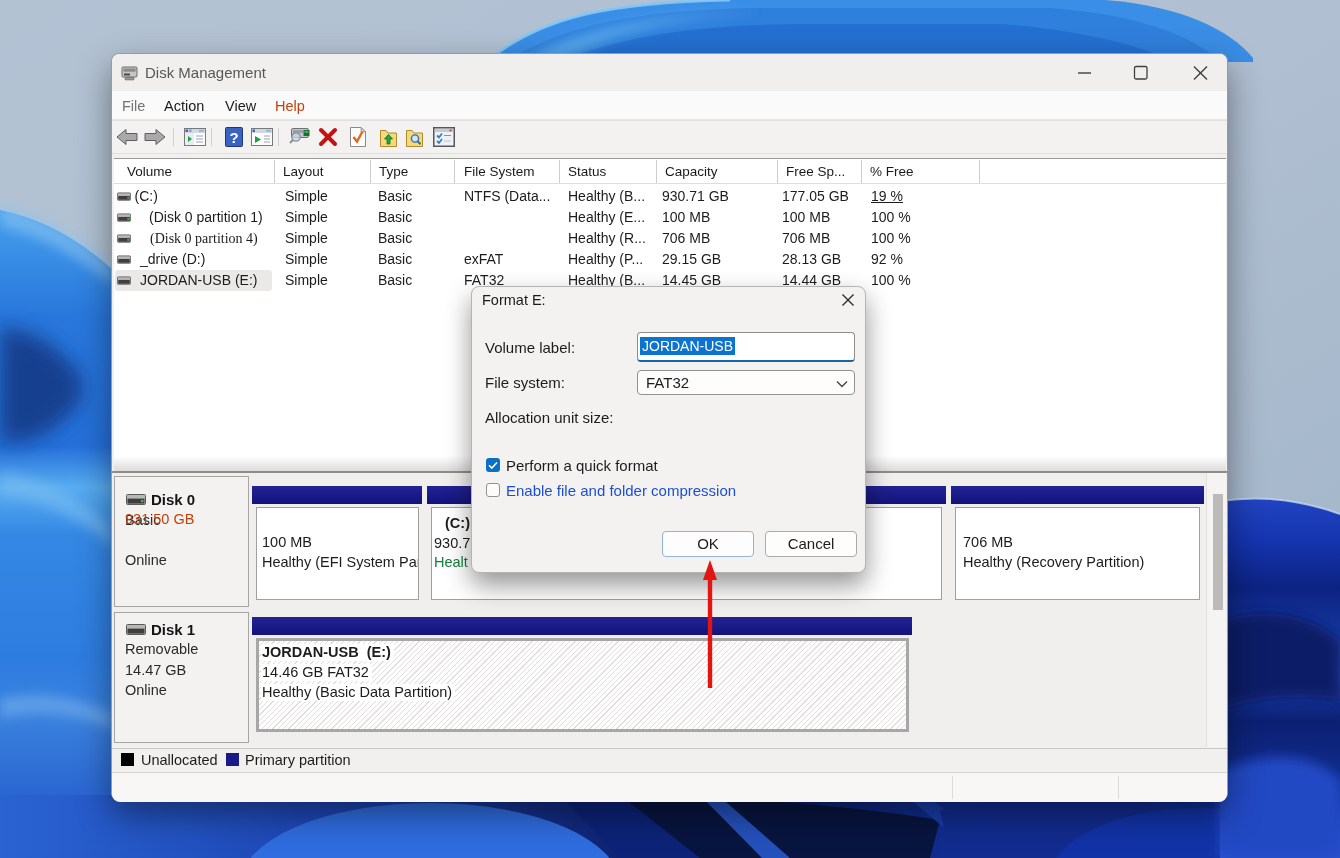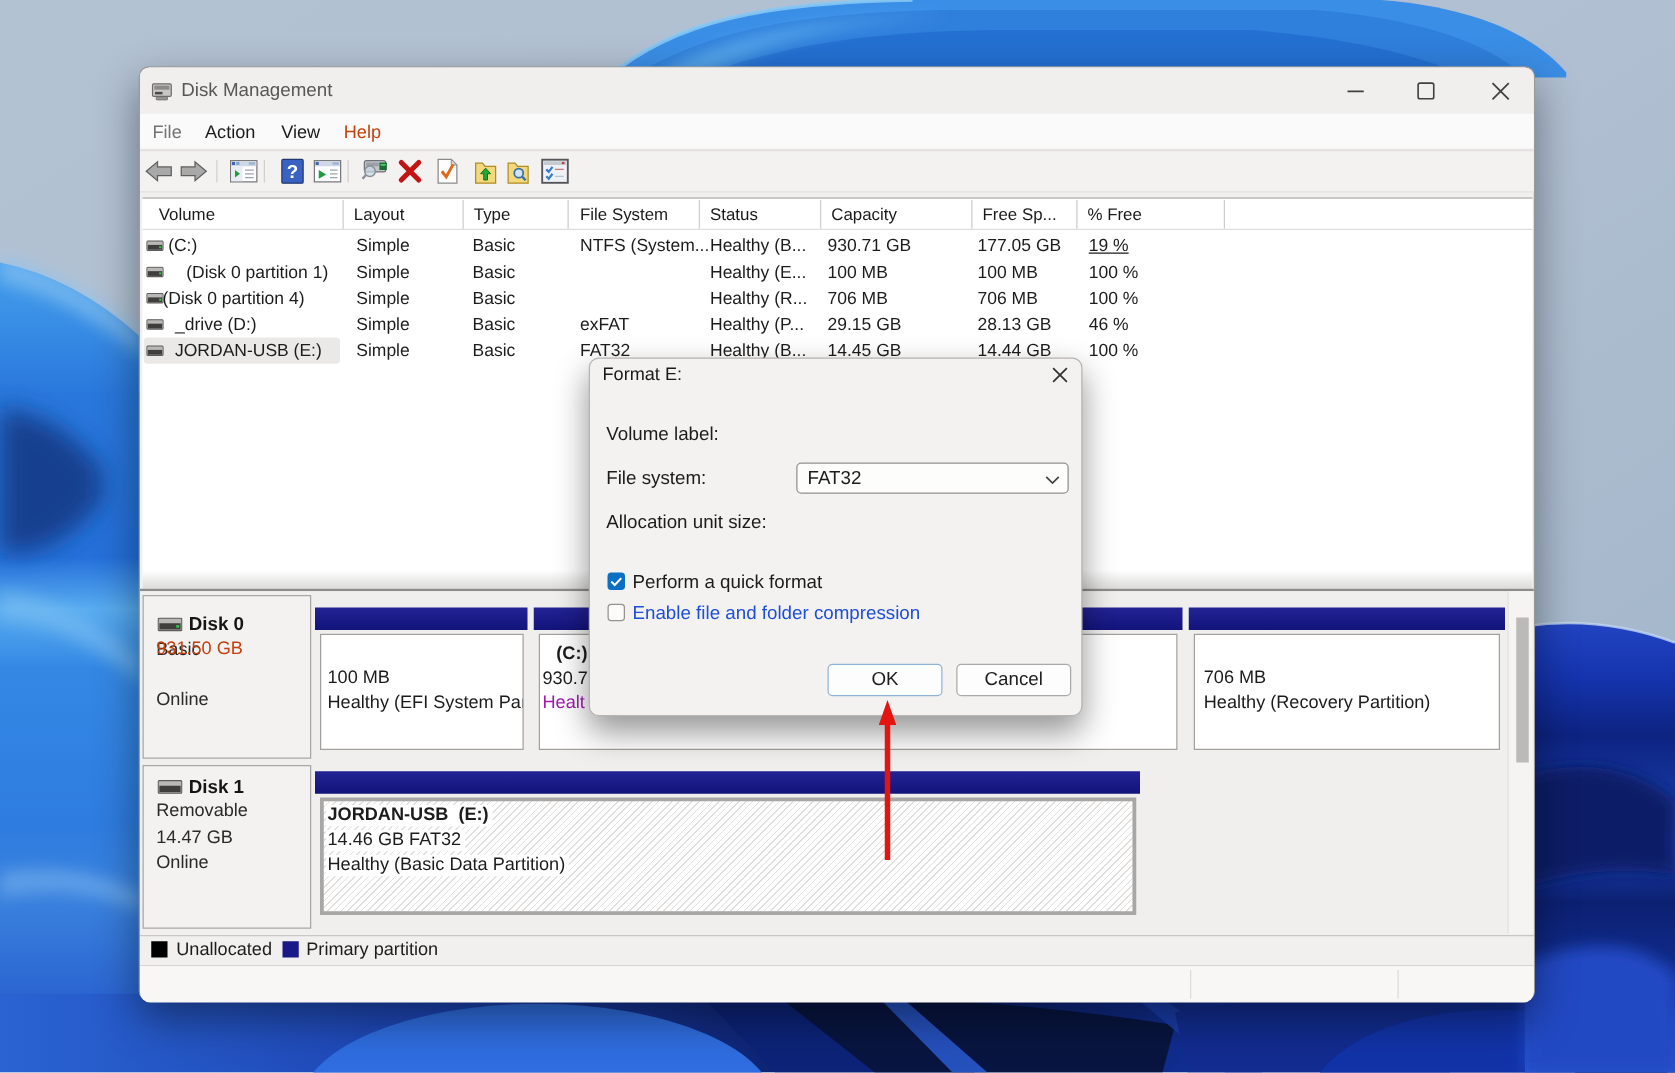--- a/index.html
+++ b/index.html
@@ -230,21 +230,21 @@
 
   <div class="row" style="top:131.5px;">
     <svg class="abs" style="left:3px;top:6px" width="14" height="10" viewBox="0 0 17 11">
         <rect x="0.5" y="0.5" width="16" height="9" rx="1" fill="#b9b8b7" stroke="#5c5b5a"></rect>
         <rect x="1.5" y="4.2" width="14" height="4.6" fill="#3f3e3d"></rect>
         <rect x="12.5" y="5.4" width="2.2" height="2" fill="#35c24a"></rect>
       </svg>
     <span style="left:20.5px;">(C:)</span>
       <span style="left:171px;">Simple</span>
       <span style="left:264px;">Basic</span>
-      <span style="left:350px;">NTFS (System...</span>
+      <span style="left:350px;">NTFS (Data...</span>
       <span style="left:454px;">Healthy (B...</span>
       <span style="left:548px;">930.71 GB</span>
       <span style="left:668px;">177.05 GB</span>
       <span style="left:757px;text-decoration:underline;">19 %</span>
   </div>
   <div class="row" style="top:152.5px;">
     <svg class="abs" style="left:3px;top:6px" width="14" height="10" viewBox="0 0 17 11">
         <rect x="0.5" y="0.5" width="16" height="9" rx="1" fill="#b9b8b7" stroke="#5c5b5a"></rect>
         <rect x="1.5" y="4.2" width="14" height="4.6" fill="#3f3e3d"></rect>
         <rect x="12.5" y="5.4" width="2.2" height="2" fill="#35c24a"></rect>
@@ -256,41 +256,41 @@
       <span style="left:548px;">100 MB</span>
       <span style="left:668px;">100 MB</span>
       <span style="left:757px;">100 %</span>
   </div>
   <div class="row" style="top:173.5px;">
     <svg class="abs" style="left:3px;top:6px" width="14" height="10" viewBox="0 0 17 11">
         <rect x="0.5" y="0.5" width="16" height="9" rx="1" fill="#b9b8b7" stroke="#5c5b5a"></rect>
         <rect x="1.5" y="4.2" width="14" height="4.6" fill="#3f3e3d"></rect>
         <rect x="12.5" y="5.4" width="2.2" height="2" fill="#35c24a"></rect>
       </svg>
-    <span style="left:16px;">(Disk 0 partition 4)</span>
+    <span style="left:36px;font-family:Liberation Serif, serif;">(Disk 0 partition 4)</span>
       <span style="left:171px;">Simple</span>
       <span style="left:264px;">Basic</span>
       <span style="left:454px;">Healthy (R...</span>
       <span style="left:548px;">706 MB</span>
       <span style="left:668px;">706 MB</span>
       <span style="left:757px;">100 %</span>
   </div>
   <div class="row" style="top:194.5px;">
     <svg class="abs" style="left:3px;top:6px" width="14" height="10" viewBox="0 0 17 11">
         <rect x="0.5" y="0.5" width="16" height="9" rx="1" fill="#b9b8b7" stroke="#5c5b5a"></rect>
         <rect x="1.5" y="4.2" width="14" height="4.6" fill="#3f3e3d"></rect>
       </svg>
     <span style="left:26px;">_drive (D:)</span>
       <span style="left:171px;">Simple</span>
       <span style="left:264px;">Basic</span>
       <span style="left:350px;">exFAT</span>
       <span style="left:454px;">Healthy (P...</span>
       <span style="left:548px;">29.15 GB</span>
       <span style="left:668px;">28.13 GB</span>
-      <span style="left:757px;">46 %</span>
+      <span style="left:757px;">92 %</span>
   </div>
   <div class="row" style="top:215.5px;">
     <svg class="abs" style="left:3px;top:6px" width="14" height="10" viewBox="0 0 17 11">
         <rect x="0.5" y="0.5" width="16" height="9" rx="1" fill="#b9b8b7" stroke="#5c5b5a"></rect>
         <rect x="1.5" y="4.2" width="14" height="4.6" fill="#3f3e3d"></rect>
       </svg>
     <span style="left:26px;">JORDAN-USB (E:)</span>
       <span style="left:171px;">Simple</span>
       <span style="left:264px;">Basic</span>
       <span style="left:350px;">FAT32</span>
@@ -324,21 +324,21 @@
   <div class="abs navy" style="left:315px;top:432px;width:519px;"></div>
   <div class="abs navy" style="left:839px;top:432px;width:253px;"></div>
   <div class="abs pbody" style="left:144px;top:453px;width:163px;height:93px;overflow:hidden;">
     <div class="tx" style="left:5px;top:26px;font-size:14.5px;color:#1c1c1c;">100 MB</div>
     <div class="tx" style="left:5px;top:46px;font-size:14.5px;color:#1c1c1c;">Healthy (EFI System Par</div>
   </div>
   <div class="abs pbody" style="left:319px;top:453px;width:511px;height:93px;"></div>
   <div class="abs pbody" style="left:843px;top:453px;width:245px;height:93px;"></div>
   <div class="tx" style="left:333px;top:460.5px;font-size:14.5px;font-weight:bold;color:#1c1c1c;">(C:)</div>
   <div class="tx" style="left:322px;top:480.5px;font-size:14.5px;color:#1c1c1c;">930.7</div>
-  <div class="tx" style="left:322px;top:500px;font-size:14.5px;color:#a21caf;">Healt</div>
+  <div class="tx" style="left:322px;top:500px;font-size:14.5px;color:#15803d;">Healt</div>
   <div class="tx" style="left:851px;top:480px;font-size:14.5px;color:#1c1c1c;">706 MB</div>
   <div class="tx" style="left:851px;top:500px;font-size:14.5px;color:#1c1c1c;">Healthy (Recovery Partition)</div>
 
   <div class="abs" style="left:2px;top:558px;width:135px;height:131px;background:#f3f2f1;border:1px solid #a8a6a5;"></div>
   <svg class="abs" style="left:14px;top:570px" width="20" height="12" viewBox="0 0 20 12">
       <rect x="0.5" y="0.5" width="19" height="10" rx="1" fill="#b9b8b7" stroke="#5c5b5a"></rect>
       <rect x="1.5" y="4.6" width="17" height="5" fill="#3f3e3d"></rect>
     </svg>
   <div class="tx" style="left:39px;top:567px;font-size:15px;font-weight:bold;color:#151515;">Disk 1</div>
   <div class="tx" style="left:13px;top:587px;font-size:14.5px;color:#2a2a2a;">Removable</div>
@@ -363,20 +363,23 @@
   <div class="abs" style="left:1006px;top:722px;width:1px;height:23px;background:#dddbda;"></div>
 </div>
 
 <div id="dlg" class="abs" style="left:471px;top:286px;width:395px;height:287px;background:#f4f2f1;border:1px solid #b6b4b2;border-radius:8px;box-shadow:0 12px 26px rgba(0,0,0,0.42);">
   <div class="tx" style="left:10px;top:5px;font-size:14.5px;color:#1a1a1a;">Format E:</div>
   <svg class="abs" style="left:368px;top:5px" width="16" height="16" viewBox="0 0 16 16">
     <line x1="2.5" y1="2.5" x2="13.5" y2="13.5" stroke="#333" stroke-width="1.4"></line>
     <line x1="13.5" y1="2.5" x2="2.5" y2="13.5" stroke="#333" stroke-width="1.4"></line>
   </svg>
   <div class="tx" style="left:13px;top:52px;font-size:15px;color:#1c1c1c;">Volume label:</div>
+  <div class="abs" style="left:165px;top:45px;width:218px;height:30px;background:#fff;border:1px solid #8f8d8c;border-bottom:2px solid #1566ad;border-radius:4px;">
+    <span style="position:absolute;left:2px;top:4px;background:#0c74cf;color:#fff;font-size:14px;padding:1px 2px;">JORDAN-USB</span>
+  </div>
   <div class="tx" style="left:13px;top:87px;font-size:15px;color:#1c1c1c;">File system:</div>
   <div class="abs cmb" style="left:165px;top:83px;">
     <span>FAT32</span>
     <svg width="12" height="8" viewBox="0 0 12 8" style="position:absolute;right:6px;top:9px">
         <path d="M1,1.5 L6,6.5 L11,1.5" fill="none" stroke="#454545" stroke-width="1.4"></path>
       </svg>
   </div>
   <div class="tx" style="left:13px;top:122px;font-size:15px;color:#1c1c1c;">Allocation unit size:</div>
   <div class="abs" style="left:14px;top:171px;width:14px;height:14px;background:#0b6fc4;border-radius:3px;">
     <svg width="14" height="14" viewBox="0 0 14 14">

